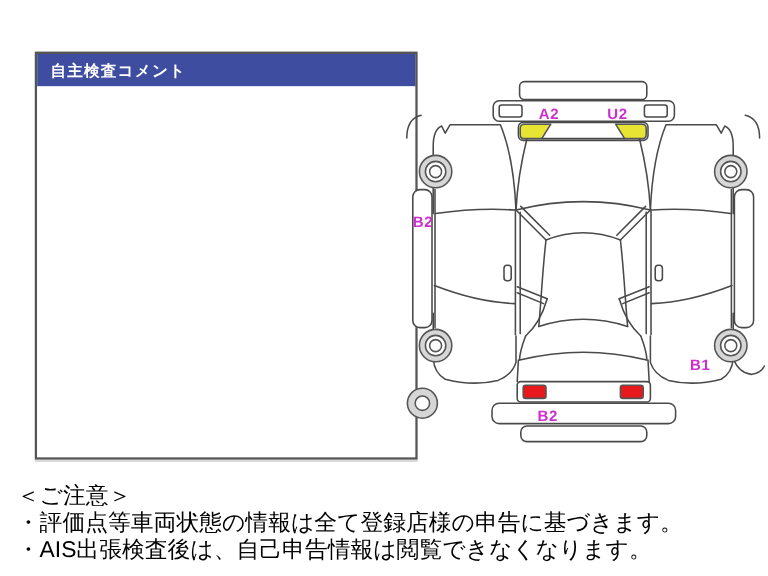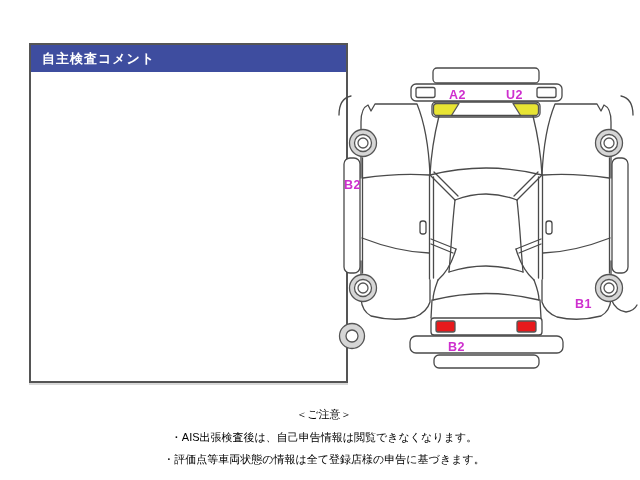--- a/index.html
+++ b/index.html
@@ -15,21 +15,21 @@
   }
   .comment-panel .panel-header{
     height:27px;line-height:27px;padding-left:11px;
     font-size:13px;font-weight:bold;letter-spacing:1px;
   }
   .comment-panel .panel-body{
     position:absolute;top:27px;left:0;right:0;bottom:0;background:#fff;
     font-size:12px;padding:4px 6px;box-sizing:border-box;
   }
   .diagram-wrap{position:absolute;left:336px;top:64px;width:304px;height:312px;}
-  .notes{position:absolute;left:14px;top:403px;width:620px;font-size:11px;line-height:22px;text-align:center;}
+  .notes{position:absolute;left:14px;top:403px;width:620px;font-size:19px;line-height:22px;}
   .notes .note-heading{margin:0 0 1px 0;}
   .notes .note-line{margin:0;}
   svg text.dmg{font-family:"Liberation Sans",sans-serif;font-size:12.5px;font-weight:bold;letter-spacing:.5px;}
 </style>
 </head>
 <body>
 
 <div class="comment-panel">
   <div class="panel-header" style="background:#3E4D9F;color:#fff;" title="自主検査コメント">自主検査コメント</div>
   <div class="panel-body"></div>
@@ -148,15 +148,15 @@
   <text class="dmg" x="449" y="87" stroke="none" fill="#CE2FCE">A2</text>
   <text class="dmg" x="506" y="87" stroke="none" fill="#CE2FCE">U2</text>
   <text class="dmg" x="344" y="177" stroke="none" fill="#CE2FCE">B2</text>
   <text class="dmg" x="575" y="296" stroke="none" fill="#CE2FCE">B1</text>
   <text class="dmg" x="448" y="339" stroke="none" fill="#CE2FCE">B2</text>
 </svg>
 </div>
 
 <div class="notes">
   <p class="note-heading">＜ご注意＞</p>
+  <p class="note-line">・評価点等車両状態の情報は全て登録店様の申告に基づきます。</p>
   <p class="note-line">・AIS出張検査後は、自己申告情報は閲覧できなくなります。</p>
-  <p class="note-line">・評価点等車両状態の情報は全て登録店様の申告に基づきます。</p>
 </div>
 
 </body></html>

